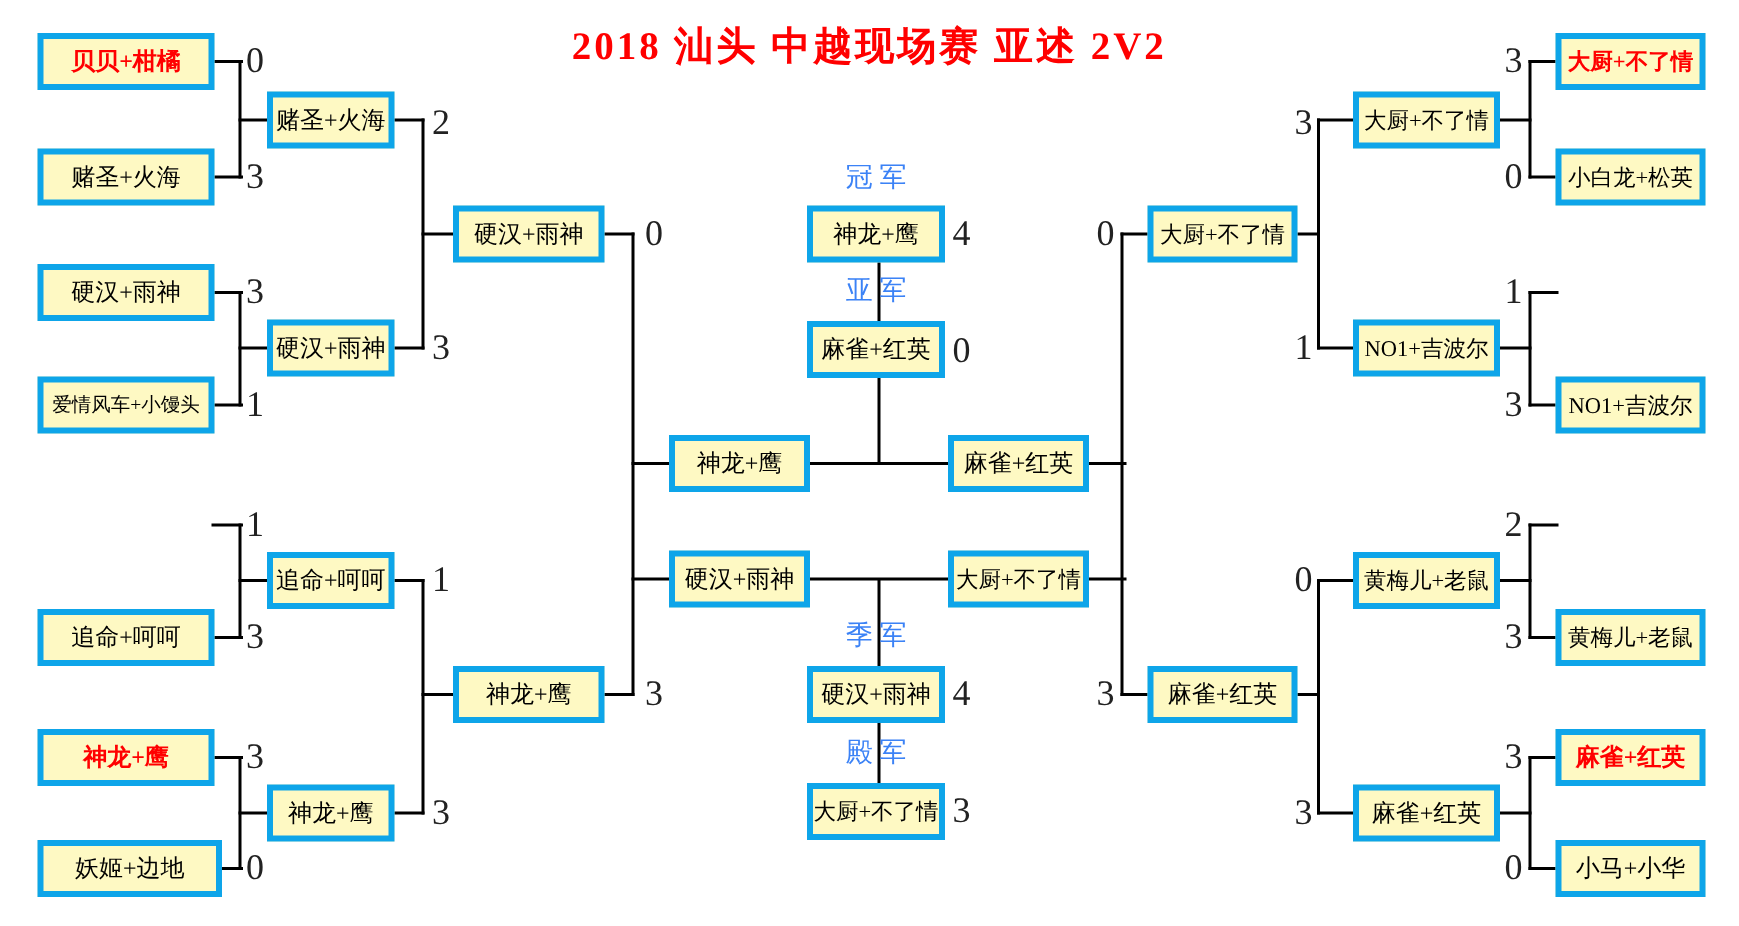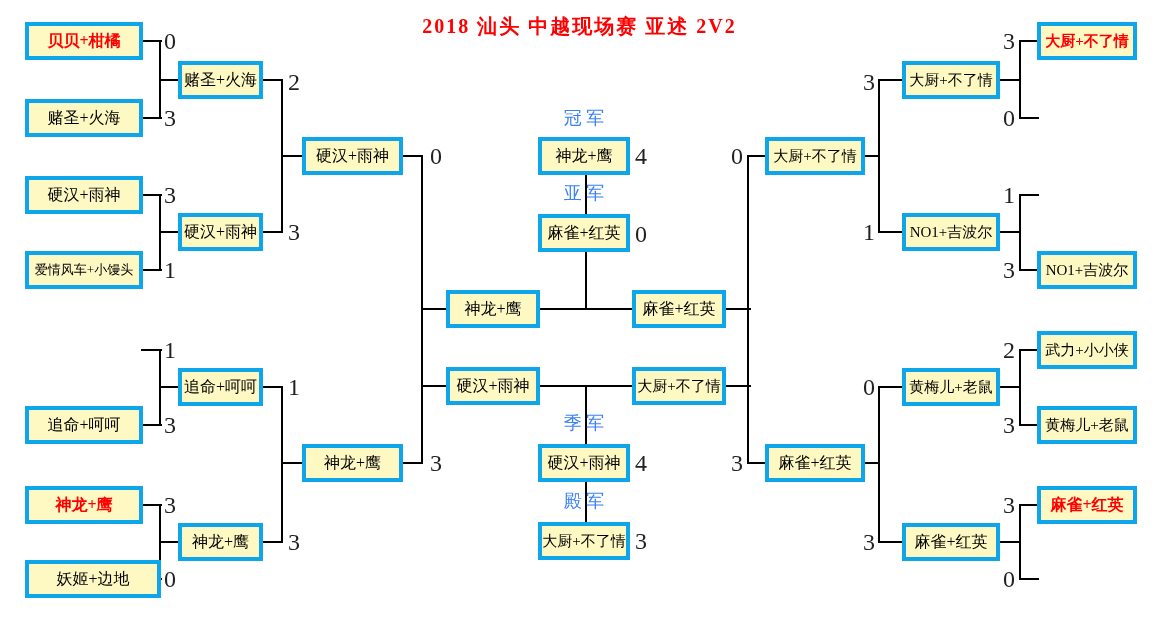--- a/index.html
+++ b/index.html
@@ -1,19 +1,19 @@
 <!DOCTYPE html>
 <html><head>
 <meta charset="utf-8">
 <style>
   html,body{margin:0;padding:0;background:#ffffff;}
   .stage{position:relative;width:1159px;height:617px;background:#ffffff;overflow:hidden;
          font-family:"Liberation Serif","DejaVu Serif",serif;}
   .title{position:absolute;top:13px;left:0;width:100%;text-align:center;
-         font-size:20px;font-weight:bold;color:#ff0000;letter-spacing:2px;white-space:nowrap;}
+         font-size:26px;font-weight:bold;color:#ff0000;letter-spacing:2px;white-space:nowrap;}
   .box{position:absolute;height:38px;background:#fef9c3;border:4px solid #0ea5e9;
        box-sizing:border-box;display:flex;align-items:center;justify-content:center;
        font-size:16px;color:#000000;white-space:nowrap;z-index:2;}
   .box.s15{font-size:15px;}
   .box.s13{font-size:13px;}
   .box.red{color:#ff0000;font-weight:bold;}
   .score{position:absolute;width:20px;text-align:center;font-size:24px;line-height:28px;
          color:#222222;z-index:2;}
   .rank{position:absolute;width:92px;text-align:center;font-size:18px;color:#3b82f6;
         z-index:3;white-space:nowrap;}
@@ -26,21 +26,21 @@
 <div class="stage">
 
   <div class="title">2018 汕头 中越现场赛 亚述 2V2</div>
 
   <div class="box red" style="left:25px;top:22px;width:118px;">贝贝+柑橘</div>
   <div class="box" style="left:25px;top:99px;width:118px;">赌圣+火海</div>
   <div class="box" style="left:25px;top:176px;width:118px;">硬汉+雨神</div>
   <div class="box s13" style="left:25px;top:251px;width:118px;">爱情风车+小馒头</div>
   <div class="box" style="left:25px;top:406px;width:118px;">追命+呵呵</div>
   <div class="box red" style="left:25px;top:486px;width:118px;">神龙+鹰</div>
-  <div class="box" style="left:25px;top:560px;width:136px;">妖姬+边地</div>
+  <div class="box" style="left:25px;top:560px;width:123px;">妖姬+边地</div>
 
   <div class="score" style="left:160px;top:27px;">0</div>
   <div class="score" style="left:160px;top:104px;">3</div>
   <div class="score" style="left:160px;top:181px;">3</div>
   <div class="score" style="left:160px;top:256px;">1</div>
   <div class="score" style="left:160px;top:336px;">1</div>
   <div class="score" style="left:160px;top:411px;">3</div>
   <div class="score" style="left:160px;top:491px;">3</div>
   <div class="score" style="left:160px;top:565px;">0</div>
 
@@ -92,30 +92,31 @@
   <div class="score" style="left:859px;top:218px;">1</div>
   <div class="box s15" style="left:902px;top:213px;width:98px;">NO1+吉波尔</div>
   <div class="score" style="left:859px;top:373px;">0</div>
   <div class="box s15" style="left:902px;top:368px;width:98px;">黄梅儿+老鼠</div>
   <div class="score" style="left:859px;top:528px;">3</div>
   <div class="box" style="left:902px;top:523px;width:98px;">麻雀+红英</div>
 
   <div class="score" style="left:999px;top:27px;">3</div>
   <div class="box s15 red" style="left:1037px;top:22px;width:100px;">大厨+不了情</div>
   <div class="score" style="left:999px;top:104px;">0</div>
+  <div class="box s15" style="left:1037px;top:99px;width:100px;">小白龙+松英</div>
   <div class="score" style="left:999px;top:181px;">1</div>
   <div class="score" style="left:999px;top:256px;">3</div>
   <div class="box s15" style="left:1037px;top:251px;width:100px;">NO1+吉波尔</div>
   <div class="score" style="left:999px;top:336px;">2</div>
-  <div class="box s15" style="left:1037px;top:331px;width:100px;">武力+小小侠</div>
   <div class="score" style="left:999px;top:411px;">3</div>
   <div class="box s15" style="left:1037px;top:406px;width:100px;">黄梅儿+老鼠</div>
   <div class="score" style="left:999px;top:491px;">3</div>
   <div class="box red" style="left:1037px;top:486px;width:100px;">麻雀+红英</div>
   <div class="score" style="left:999px;top:565px;">0</div>
+  <div class="box" style="left:1037px;top:560px;width:100px;">小马+小华</div>
 
   <div class="hline" style="left:141px;top:40px;width:21px;"></div>
   <div class="hline" style="left:141px;top:117px;width:21px;"></div>
   <div class="hline" style="left:141px;top:194px;width:21px;"></div>
   <div class="hline" style="left:141px;top:269px;width:21px;"></div>
   <div class="hline" style="left:141px;top:349px;width:21px;"></div>
   <div class="hline" style="left:141px;top:424px;width:21px;"></div>
   <div class="hline" style="left:141px;top:504px;width:21px;"></div>
   <div class="hline" style="left:141px;top:578px;width:21px;"></div>
   <div class="vline" style="left:159px;top:40px;height:79px;"></div>

